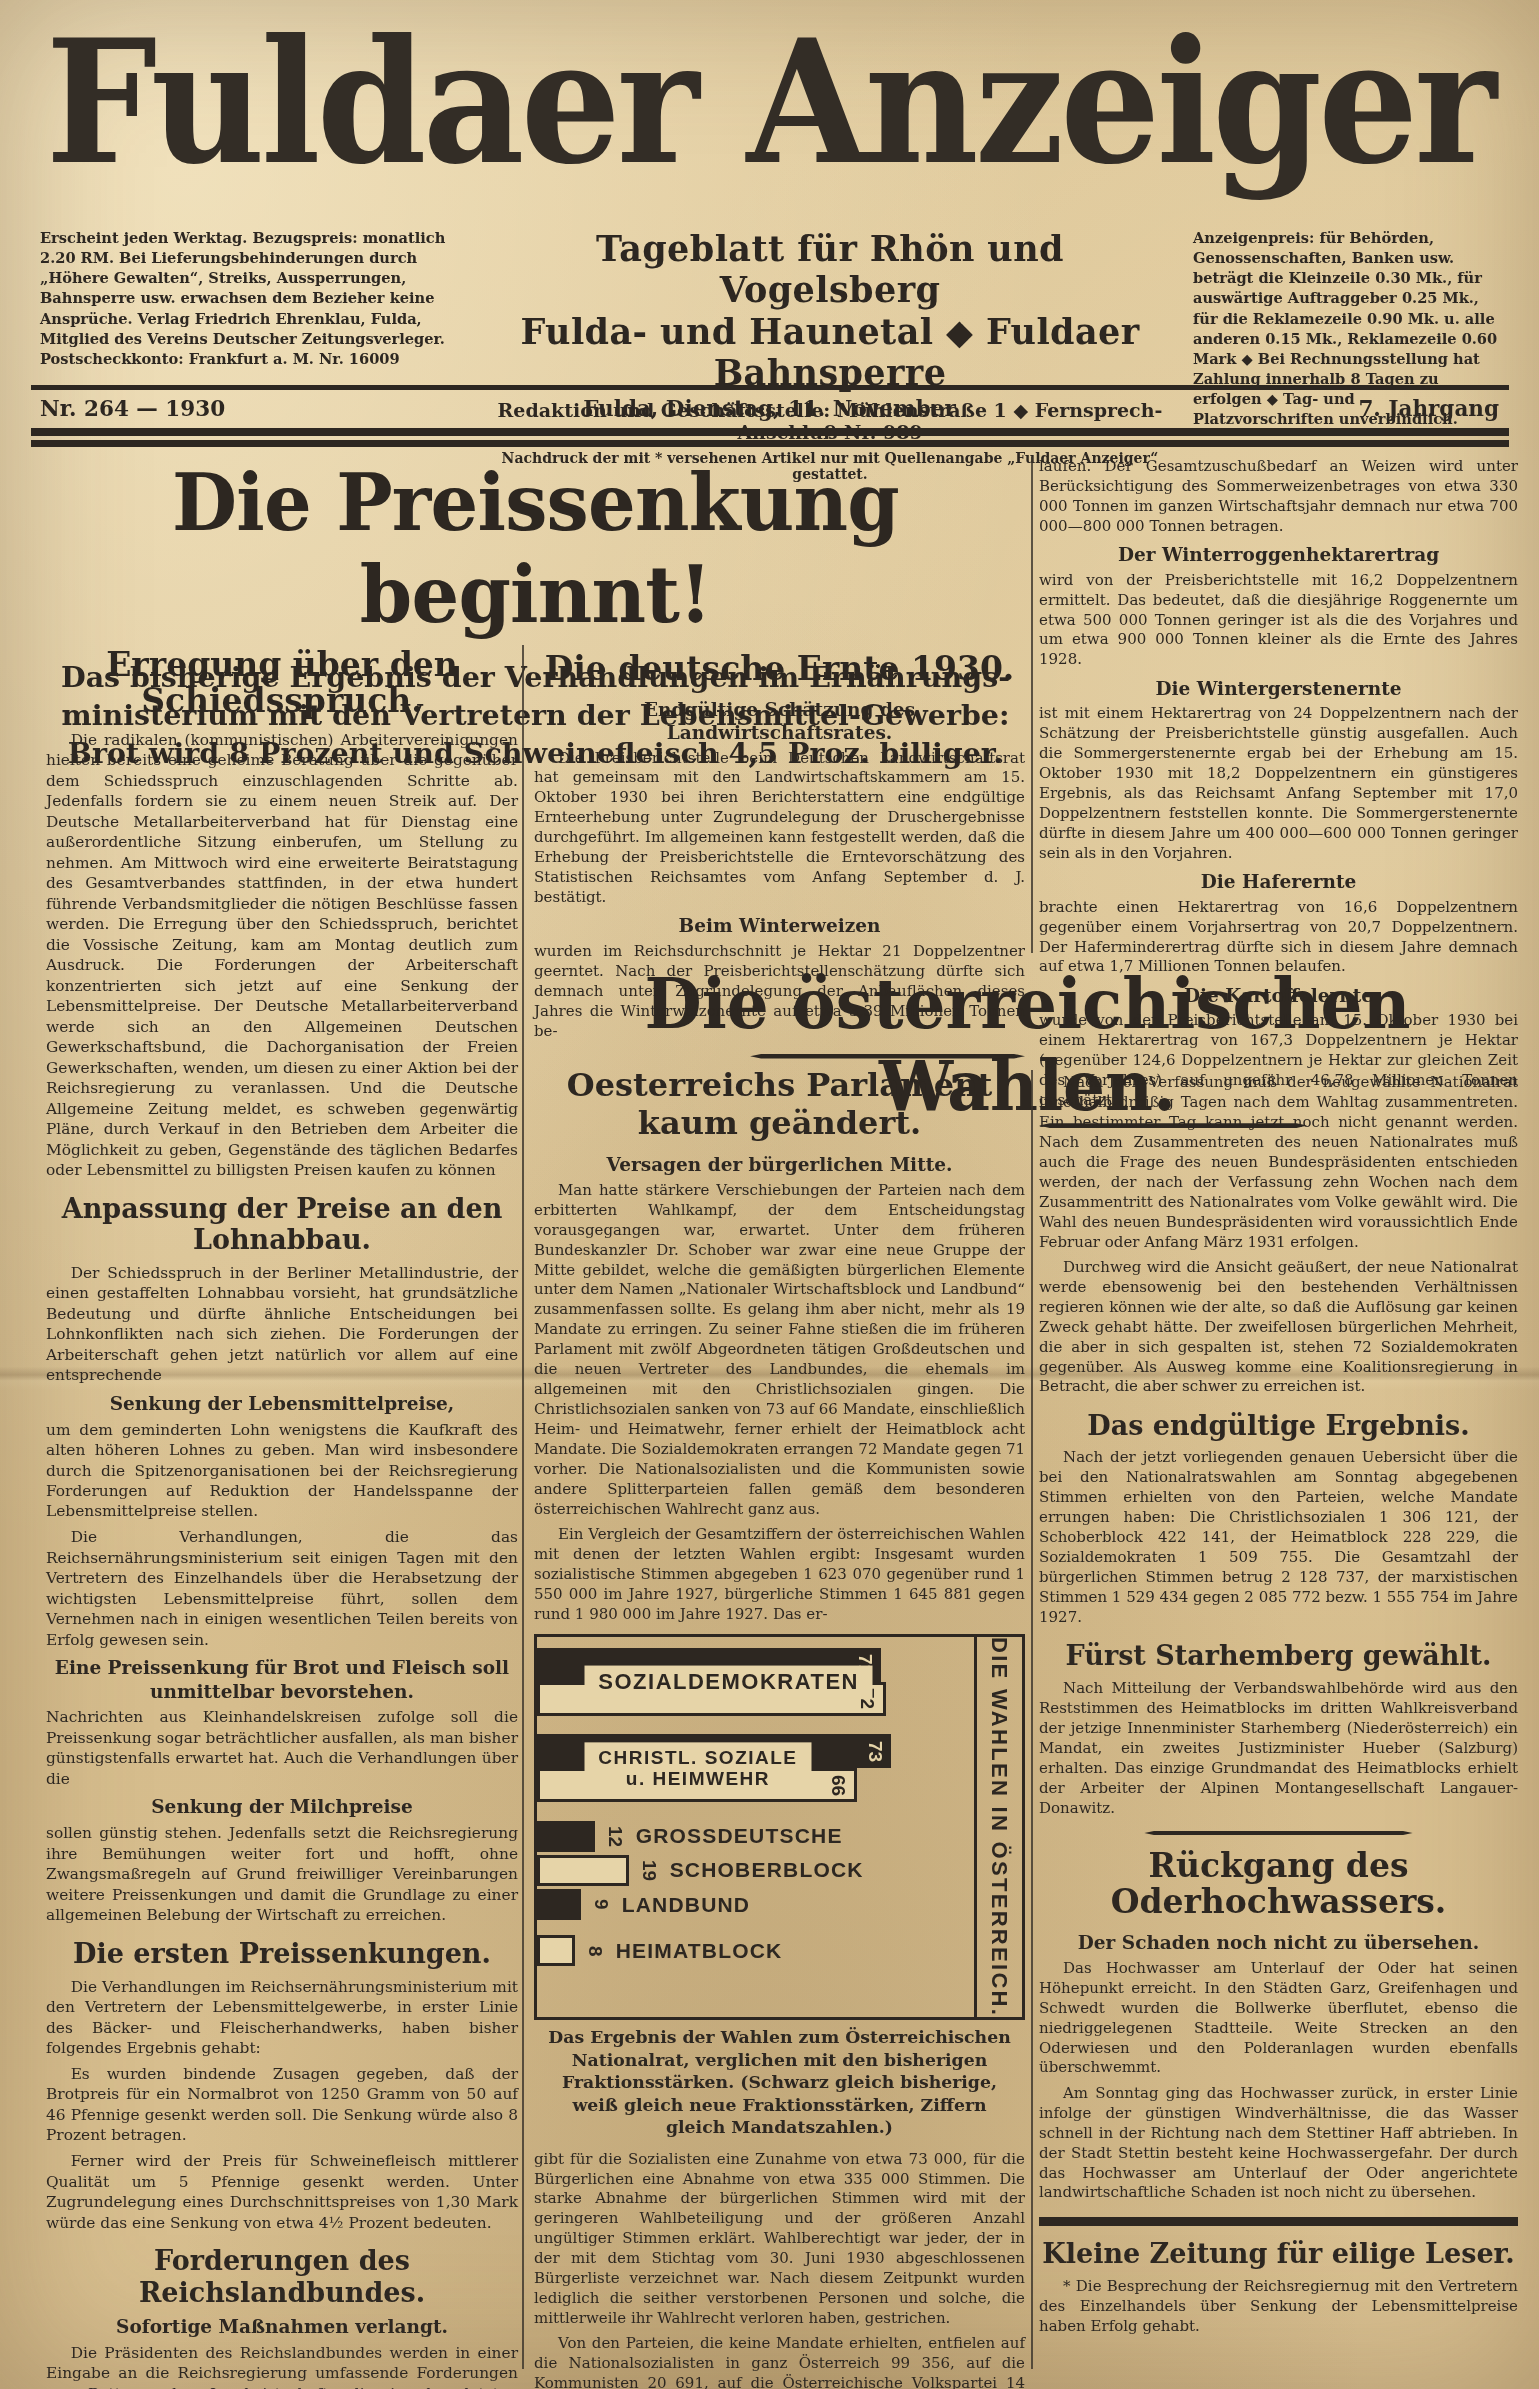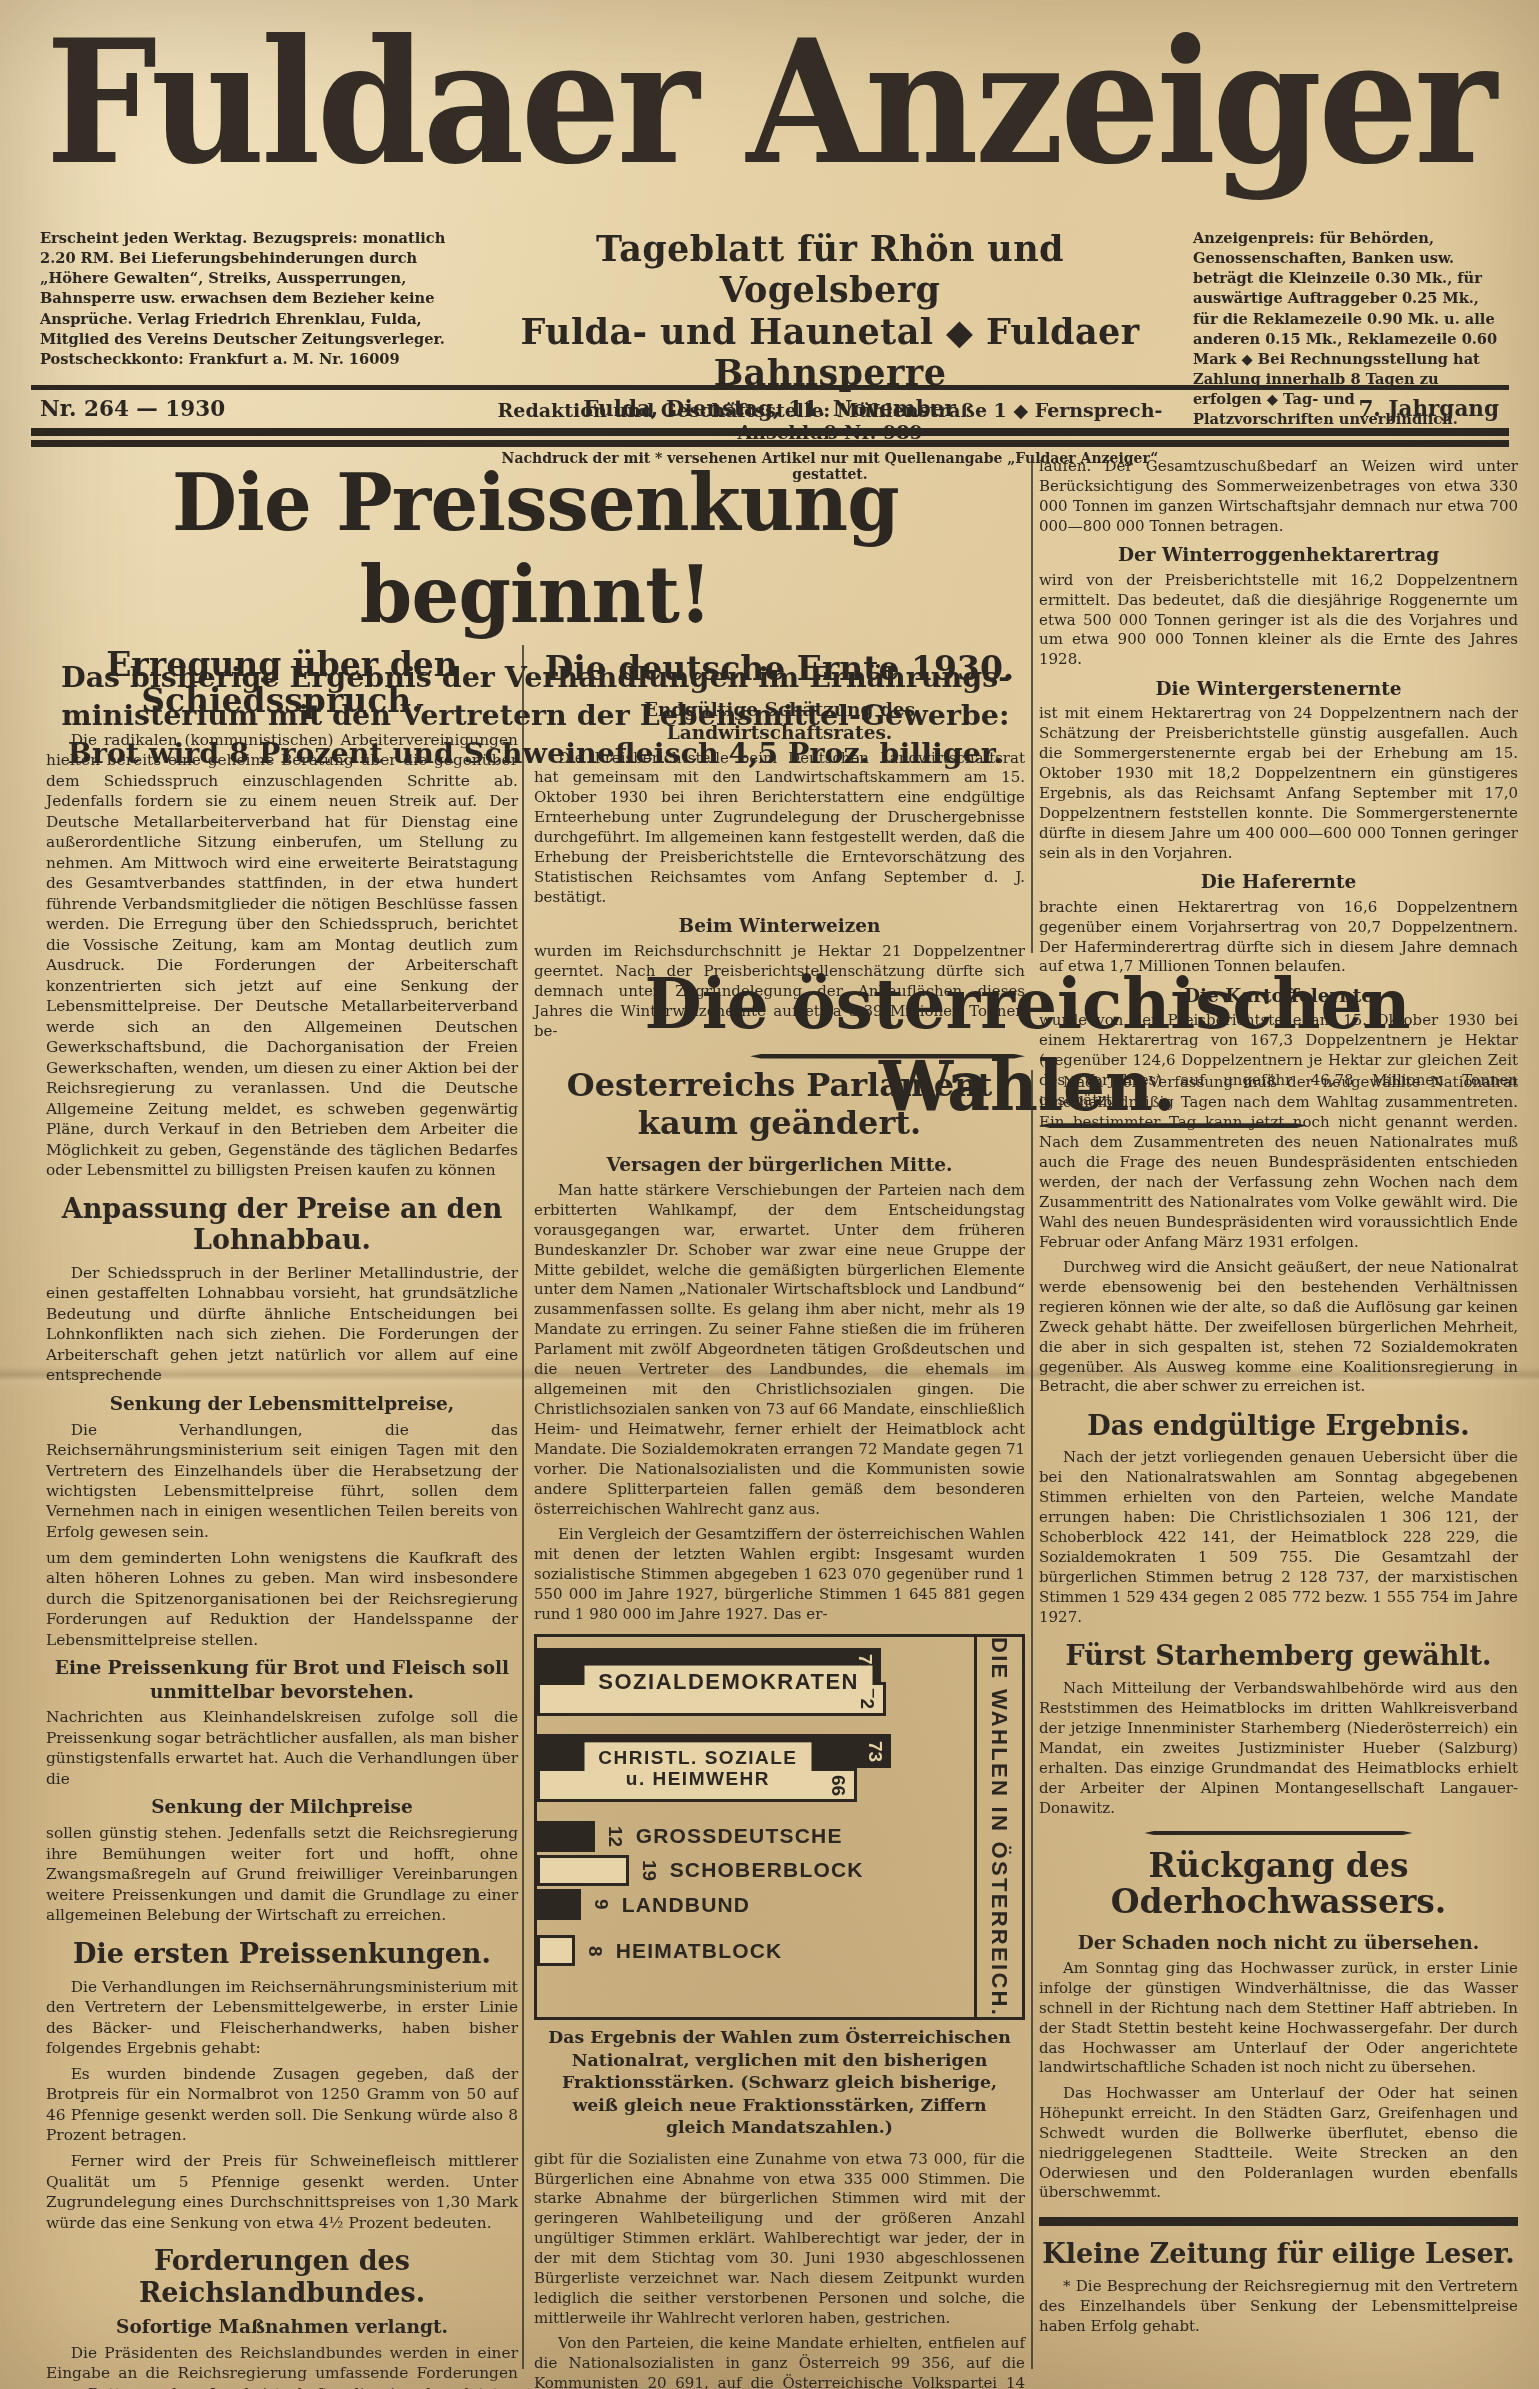--- a/index.html
+++ b/index.html
@@ -109,22 +109,22 @@
 </div>
 
 <div class="abs wahlen">Die österreichischen Wahlen.</div>
 
 <div class="col" style="left:46px;top:642px;width:472px;">
     <div class="h2b">Erregung über den Schiedsspruch.</div>
     <div class="para indent">Die radikalen (kommunistischen) Arbeitervereinigungen hielten bereits eine geheime Beratung über die gegenüber dem Schiedsspruch einzuschlagenden Schritte ab. Jedenfalls fordern sie zu einem neuen Streik auf. Der Deutsche Metallarbeiterverband hat für Dienstag eine außerordentliche Sitzung einberufen, um Stellung zu nehmen. Am Mittwoch wird eine erweiterte Beiratstagung des Gesamtverbandes stattfinden, in der etwa hundert führende Verbandsmitglieder die nötigen Beschlüsse fassen werden. Die Erregung über den Schiedsspruch, berichtet die Vossische Zeitung, kam am Montag deutlich zum Ausdruck. Die Forderungen der Arbeiterschaft konzentrierten sich jetzt auf eine Senkung der Lebensmittelpreise. Der Deutsche Metallarbeiterverband werde sich an den Allgemeinen Deutschen Gewerkschaftsbund, die Dachorganisation der Freien Gewerkschaften, wenden, um diesen zu einer Aktion bei der Reichsregierung zu veranlassen. Und die Deutsche Allgemeine Zeitung meldet, es schweben gegenwärtig Pläne, durch Verkauf in den Betrieben dem Arbeiter die Möglichkeit zu geben, Gegenstände des täglichen Bedarfes oder Lebensmittel zu billigsten Preisen kaufen zu können</div>
     <div class="h3b">Anpassung der Preise an den Lohnabbau.</div>
     <div class="para indent">Der Schiedsspruch in der Berliner Metallindustrie, der einen gestaffelten Lohnabbau vorsieht, hat grundsätzliche Bedeutung und dürfte ähnliche Entscheidungen bei Lohnkonflikten nach sich ziehen. Die Forderungen der Arbeiterschaft gehen jetzt natürlich vor allem auf eine entsprechende</div>
     <div class="h4b">Senkung der Lebensmittelpreise,</div>
+    <div class="para">um dem geminderten Lohn wenigstens die Kaufkraft des alten höheren Lohnes zu geben. Man wird insbesondere durch die Spitzenorganisationen bei der Reichsregierung Forderungen auf Reduktion der Handelsspanne der Lebensmittelpreise stellen.</div>
     <div class="para indent">Die Verhandlungen, die das Reichsernährungsministerium seit einigen Tagen mit den Vertretern des Einzelhandels über die Herabsetzung der wichtigsten Lebensmittelpreise führt, sollen dem Vernehmen nach in einigen wesentlichen Teilen bereits von Erfolg gewesen sein.</div>
-    <div class="para">um dem geminderten Lohn wenigstens die Kaufkraft des alten höheren Lohnes zu geben. Man wird insbesondere durch die Spitzenorganisationen bei der Reichsregierung Forderungen auf Reduktion der Handelsspanne der Lebensmittelpreise stellen.</div>
     <div class="h4b">Eine Preissenkung für Brot und Fleisch soll unmittelbar bevorstehen.</div>
     <div class="para">Nachrichten aus Kleinhandelskreisen zufolge soll die Preissenkung sogar beträchtlicher ausfallen, als man bisher günstigstenfalls erwartet hat. Auch die Verhandlungen über die</div>
     <div class="h4b">Senkung der Milchpreise</div>
     <div class="para">sollen günstig stehen. Jedenfalls setzt die Reichsregierung ihre Bemühungen weiter fort und hofft, ohne Zwangsmaßregeln auf Grund freiwilliger Vereinbarungen weitere Preissenkungen und damit die Grundlage zu einer allgemeinen Belebung der Wirtschaft zu erreichen.</div>
     <div class="h3b">Die ersten Preissenkungen.</div>
     <div class="para indent">Die Verhandlungen im Reichsernährungsministerium mit den Vertretern der Lebensmittelgewerbe, in erster Linie des Bäcker- und Fleischerhandwerks, haben bisher folgendes Ergebnis gehabt:</div>
     <div class="para indent">Es wurden bindende Zusagen gegeben, daß der Brotpreis für ein Normalbrot von 1250 Gramm von 50 auf 46 Pfennige gesenkt werden soll. Die Senkung würde also 8 Prozent betragen.</div>
     <div class="para indent">Ferner wird der Preis für Schweinefleisch mittlerer Qualität um 5 Pfennige gesenkt werden. Unter Zugrundelegung eines Durchschnittspreises von 1,30 Mark würde das eine Senkung von etwa 4½ Prozent bedeuten.</div>
     <div class="h3b">Forderungen des Reichslandbundes.</div>
     <div class="h4b">Sofortige Maßnahmen verlangt.</div>
@@ -209,22 +209,22 @@
 <div class="col" style="left:1039px;top:1073px;width:479px;font-size:15px;">
     <div class="para indent">Nach der Verfassung muß der neugewählte Nationalrat innerhalb dreißig Tagen nach dem Wahltag zusammentreten. Ein bestimmter Tag kann jetzt noch nicht genannt werden. Nach dem Zusammentreten des neuen Nationalrates muß auch die Frage des neuen Bundespräsidenten entschieden werden, der nach der Verfassung zehn Wochen nach dem Zusammentritt des Nationalrates vom Volke gewählt wird. Die Wahl des neuen Bundespräsidenten wird voraussichtlich Ende Februar oder Anfang März 1931 erfolgen.</div>
     <div class="para indent">Durchweg wird die Ansicht geäußert, der neue Nationalrat werde ebensowenig bei den bestehenden Verhältnissen regieren können wie der alte, so daß die Auflösung gar keinen Zweck gehabt hätte. Der zweifellosen bürgerlichen Mehrheit, die aber in sich gespalten ist, stehen 72 Sozialdemokraten gegenüber. Als Ausweg komme eine Koalitionsregierung in Betracht, die aber schwer zu erreichen ist.</div>
     <div class="h3b">Das endgültige Ergebnis.</div>
     <div class="para indent">Nach der jetzt vorliegenden genauen Uebersicht über die bei den Nationalratswahlen am Sonntag abgegebenen Stimmen erhielten von den Parteien, welche Mandate errungen haben: Die Christlichsozialen 1 306 121, der Schoberblock 422 141, der Heimatblock 228 229, die Sozialdemokraten 1 509 755. Die Gesamtzahl der bürgerlichen Stimmen betrug 2 128 737, der marxistischen Stimmen 1 529 434 gegen 2 085 772 bezw. 1 555 754 im Jahre 1927.</div>
     <div class="h3b">Fürst Starhemberg gewählt.</div>
     <div class="para indent">Nach Mitteilung der Verbandswahlbehörde wird aus den Reststimmen des Heimatblocks im dritten Wahlkreisverband der jetzige Innenminister Starhemberg (Niederösterreich) ein Mandat, ein zweites Justizminister Hueber (Salzburg) erhalten. Das einzige Grundmandat des Heimatblocks erhielt der Arbeiter der Alpinen Montangesellschaft Langauer-Donawitz.</div>
     <div class="rule-taper"></div>
     <div class="h2b">Rückgang des Oderhochwassers.</div>
     <div class="h4b">Der Schaden noch nicht zu übersehen.</div>
+    <div class="para indent">Das Hochwasser am Unterlauf der Oder hat seinen Höhepunkt erreicht. In den Städten Garz, Greifenhagen und Schwedt wurden die Bollwerke überflutet, ebenso die niedriggelegenen Stadtteile. Weite Strecken an den Oderwiesen und den Polderanlagen wurden ebenfalls überschwemmt.</div>
     <div class="para indent">Am Sonntag ging das Hochwasser zurück, in erster Linie infolge der günstigen Windverhältnisse, die das Wasser schnell in der Richtung nach dem Stettiner Haff abtrieben. In der Stadt Stettin besteht keine Hochwassergefahr. Der durch das Hochwasser am Unterlauf der Oder angerichtete landwirtschaftliche Schaden ist noch nicht zu übersehen.</div>
-    <div class="para indent">Das Hochwasser am Unterlauf der Oder hat seinen Höhepunkt erreicht. In den Städten Garz, Greifenhagen und Schwedt wurden die Bollwerke überflutet, ebenso die niedriggelegenen Stadtteile. Weite Strecken an den Oderwiesen und den Polderanlagen wurden ebenfalls überschwemmt.</div>
     <div class="rule-thick"></div>
     <div class="h3b">Kleine Zeitung für eilige Leser.</div>
     <div class="para indent">* Die Besprechung der Reichsregiernug mit den Vertretern des Einzelhandels über Senkung der Lebensmittelpreise haben Erfolg gehabt.</div>
   </div>
 
 <div class="vsep" style="left:522px;top:645px;height:1724px;"></div>
 <div class="vsep" style="left:1031px;top:457px;height:496px;"></div>
 <div class="vsep" style="left:1031px;top:1070px;height:1299px;"></div>
 
 

